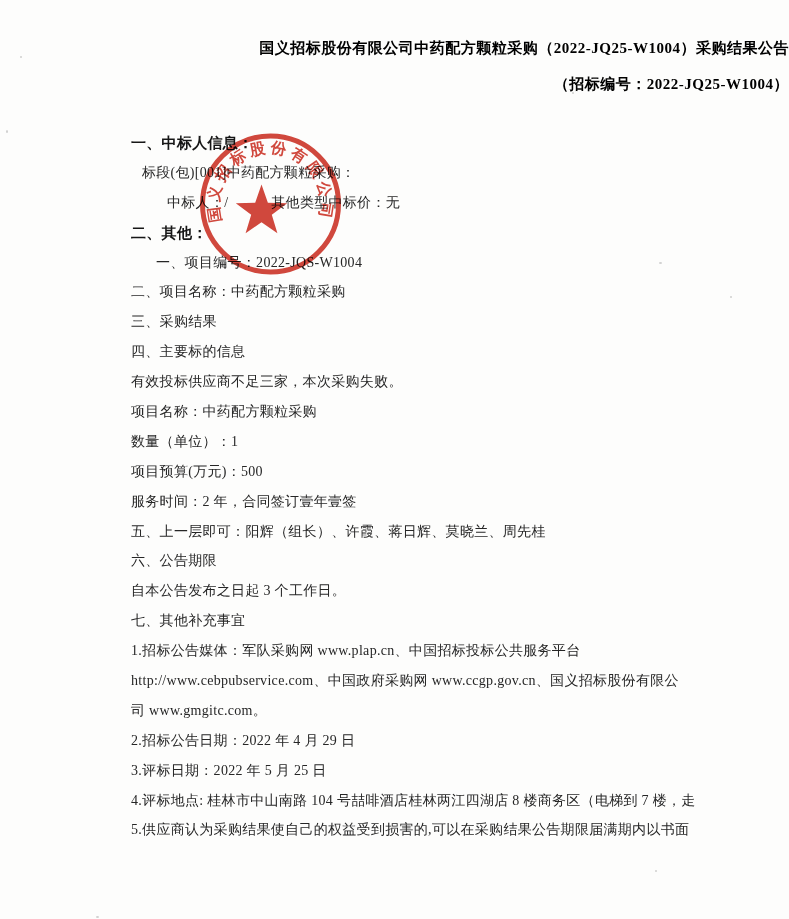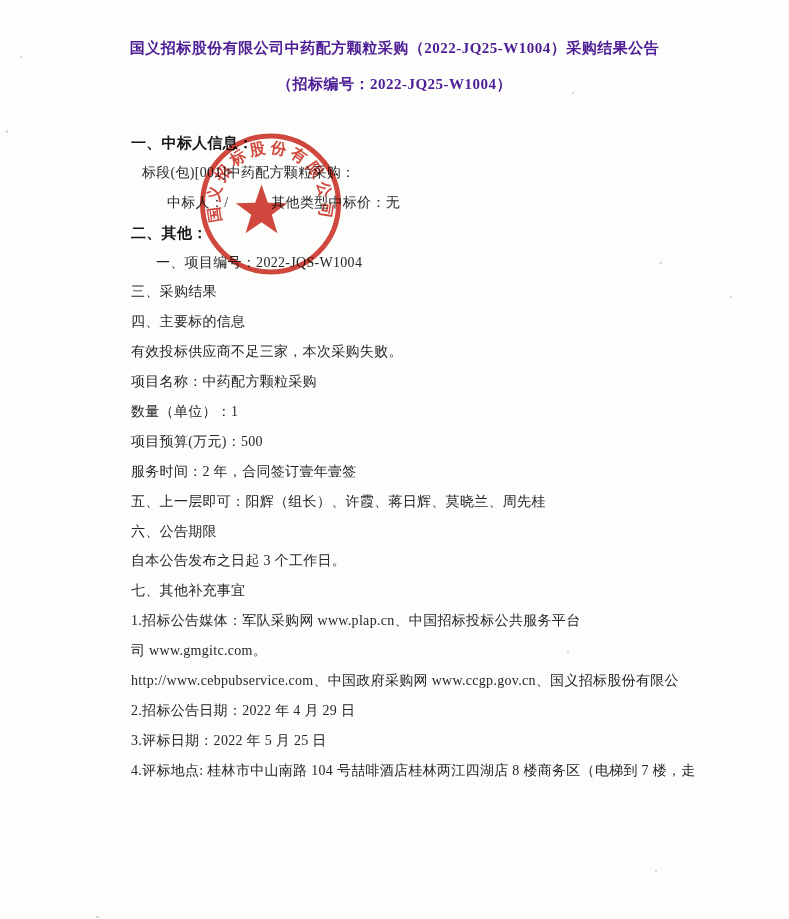--- a/index.html
+++ b/index.html
@@ -13,22 +13,23 @@
   }
   
   .title-block{
     position:absolute;top:30px;left:0;width:100%;
     text-align:center;
   }
   .title-line{
     line-height:36px;
     font-size:15px;
     font-weight:700;
-    color:#4c1d95;
+    color:#000000;
     letter-spacing:0.5px;
+    text-align:right;
   }
   
   .content{
     position:absolute;top:134px;left:131px;width:600px;
   }
   .line{
     height:29.9px;
     font-size:14px;
     white-space:nowrap;
     color:#262626;
@@ -72,37 +73,39 @@
     <div class="title-line">国义招标股份有限公司中药配方颗粒采购（2022-JQ25-W1004）采购结果公告</div>
     <div class="title-line">（招标编号：2022-JQ25-W1004）</div>
   </div>
 
   <div class="content">
       <div class="line ind-0 heading">一、中标人信息：</div>
       <div class="line ind-1">标段(包)[001]中药配方颗粒采购：</div>
       <div class="line ind-3">中标人：/　　　其他类型中标价：无</div>
       <div class="line ind-0 heading">二、其他：</div>
       <div class="line ind-2">一、项目编号：2022-JQS-W1004</div>
+      <div class="line ind-0">二、项目名称：中药配方颗粒采购</div>
       <div class="line ind-0">三、采购结果</div>
       <div class="line ind-0">四、主要标的信息</div>
       <div class="line ind-0">有效投标供应商不足三家，本次采购失败。</div>
       <div class="line ind-0">项目名称：中药配方颗粒采购</div>
       <div class="line ind-0">数量（单位）：1</div>
       <div class="line ind-0">项目预算(万元)：500</div>
       <div class="line ind-0">服务时间：2 年，合同签订壹年壹签</div>
       <div class="line ind-0">五、上一层即可：阳辉（组长）、许霞、蒋日辉、莫晓兰、周先桂</div>
       <div class="line ind-0">六、公告期限</div>
       <div class="line ind-0">自本公告发布之日起 3 个工作日。</div>
       <div class="line ind-0">七、其他补充事宜</div>
       <div class="line ind-0">1.招标公告媒体：军队采购网 www.plap.cn、中国招标投标公共服务平台</div>
+      <div class="line ind-0">http://www.cebpubservice.com、中国政府采购网 www.ccgp.gov.cn、国义招标股份有限公</div>
       <div class="line ind-0">司 www.gmgitc.com。</div>
-      <div class="line ind-0">http://www.cebpubservice.com、中国政府采购网 www.ccgp.gov.cn、国义招标股份有限公</div>
       <div class="line ind-0">2.招标公告日期：2022 年 4 月 29 日</div>
       <div class="line ind-0">3.评标日期：2022 年 5 月 25 日</div>
       <div class="line ind-0">4.评标地点: 桂林市中山南路 104 号喆啡酒店桂林两江四湖店 8 楼商务区（电梯到 7 楼，走</div>
+      <div class="line ind-0">5.供应商认为采购结果使自己的权益受到损害的,可以在采购结果公告期限届满期内以书面</div>
     </div>
 
   <svg class="stamp" viewBox="0 0 151 151">
     <circle cx="75.5" cy="75" r="68" fill="none" stroke-width="5" stroke="#ce382c"></circle>
     <polygon points="66.5,55.5 72.9,73.8 92.2,74.2 76.8,85.8 82.4,104.3 66.5,93.3 50.6,104.3 56.2,85.8 40.8,74.2 60.2,73.8" fill="#ce382c"></polygon>
     <path id="seal-text-arc" d="M 27.1 92.4 A 51 51 0 1 1 122.9 92.4" fill="none"></path>
     <text fill="#ce382c">
       <textPath href="#seal-text-arc" startOffset="50%" text-anchor="middle">国义招标股份有限公司</textPath>
     </text>
   </svg>

